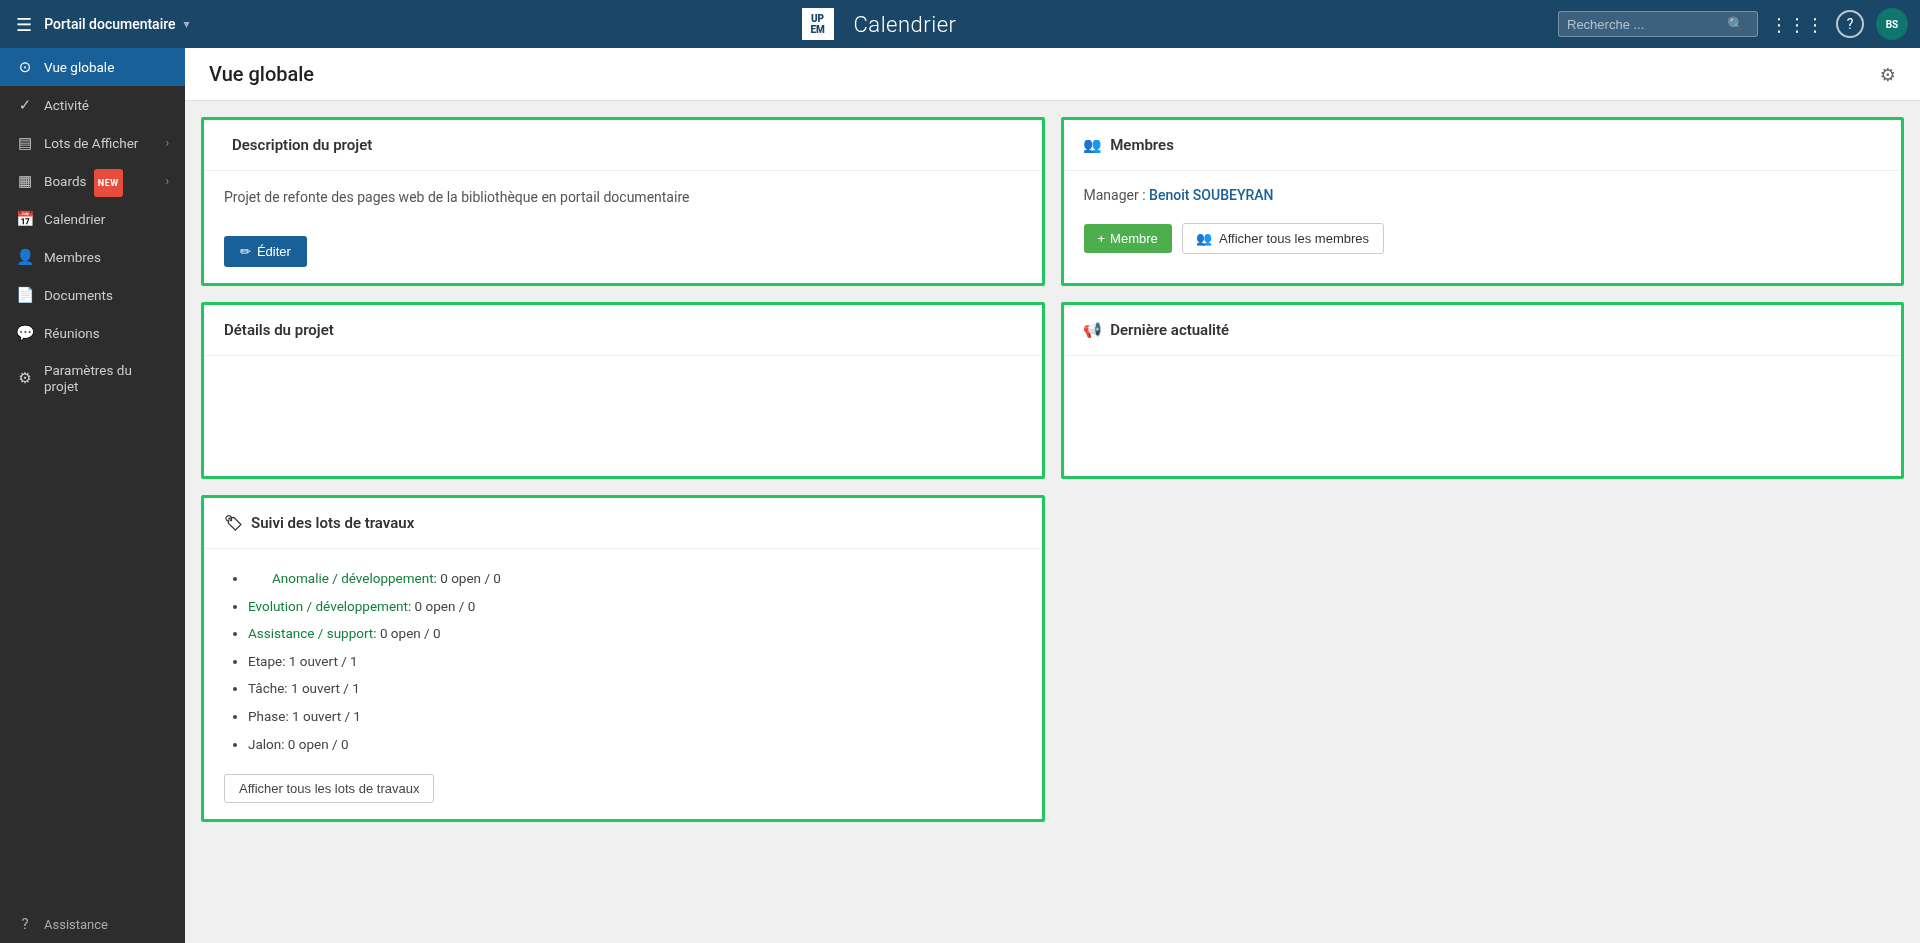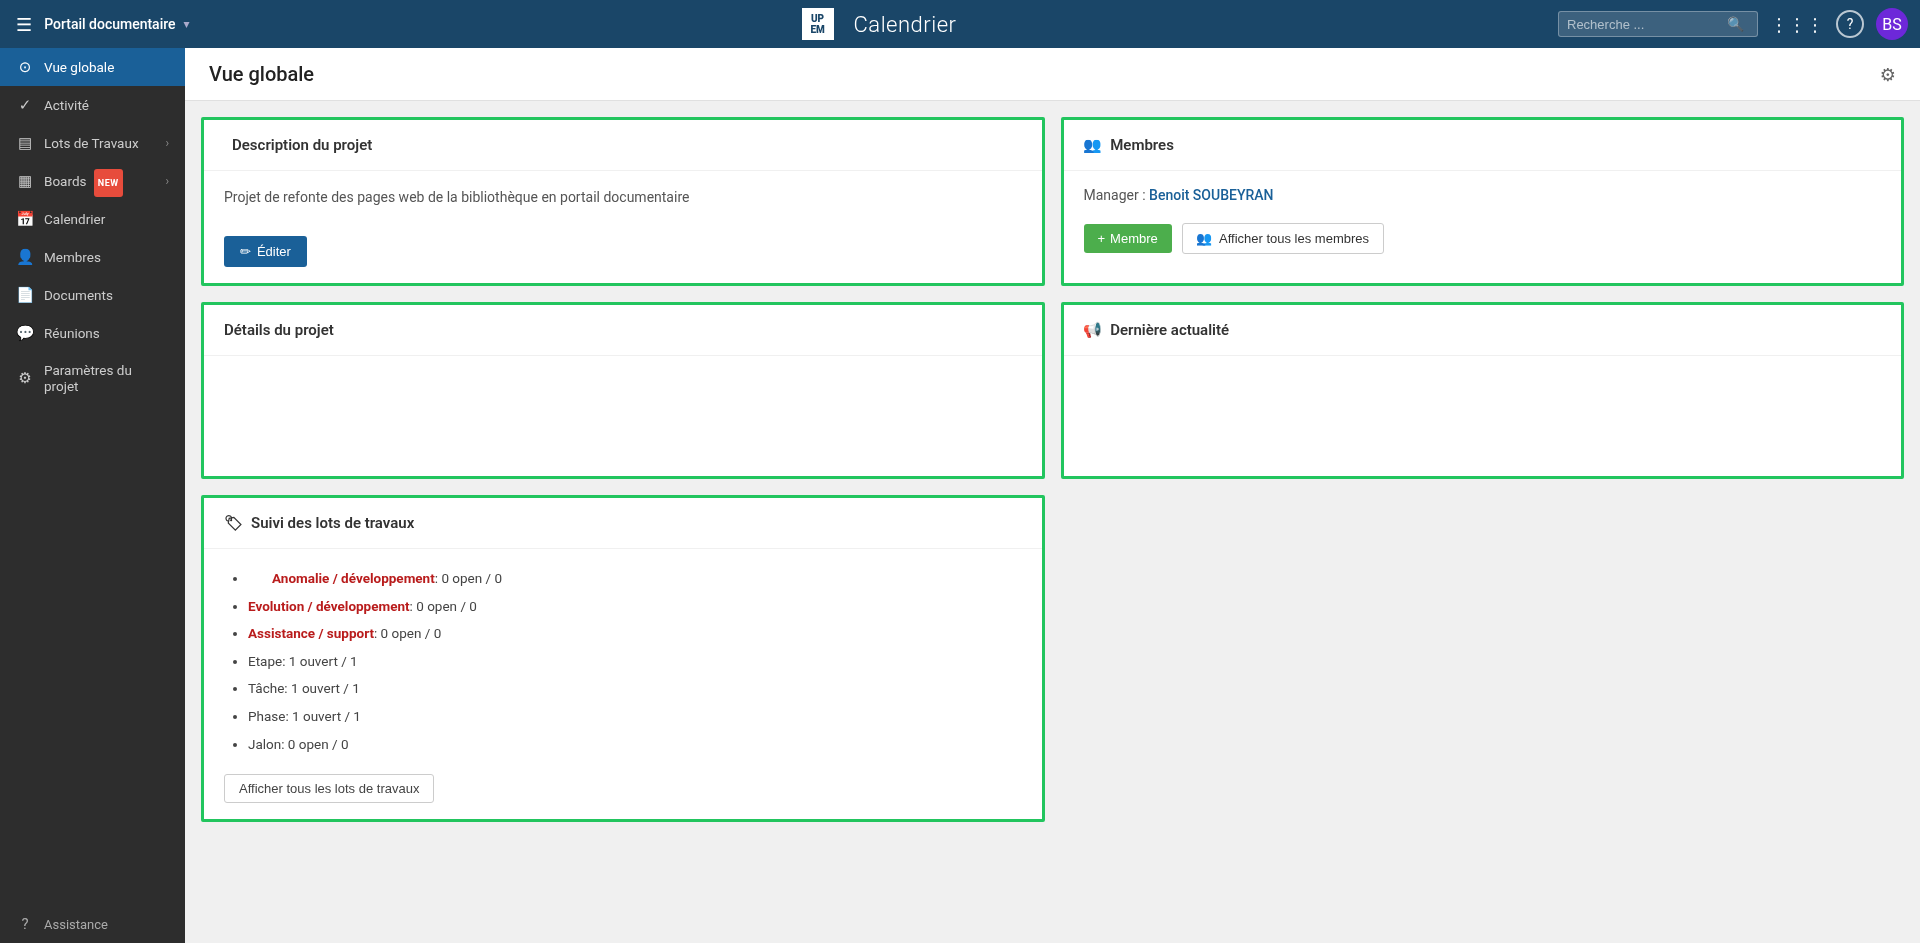--- a/index.html
+++ b/index.html
@@ -54,21 +54,21 @@
       outline: none;
       color: white;
       font-size: 13px;
       width: 160px;
     }
     .search-box input::placeholder { color: rgba(255,255,255,0.6); }
     .search-icon { color: rgba(255,255,255,0.7); font-size: 14px; }
     .topnav-icon-btn { color: white; font-size: 18px; cursor: pointer; }
     .topnav-grid { font-size: 18px; }
     .topnav-help { width: 28px; height: 28px; border-radius: 50%; border: 2px solid rgba(255,255,255,0.7); display: flex; align-items: center; justify-content: center; font-size: 14px; cursor: pointer; }
-    .topnav-avatar { width: 32px; height: 32px; border-radius: 50%; background: #6d28d9; display: flex; align-items: center; justify-content: center; font-size: 16px; font-weight: 400; color: white; cursor: pointer; }
+    .topnav-avatar { width: 32px; height: 32px; border-radius: 50%; background: #0f766e; display: flex; align-items: center; justify-content: center; font-size: 10px; font-weight: 700; color: white; cursor: pointer; }
 
     
     .layout { display: flex; flex: 1; overflow: hidden; }
 
     
     .sidebar {
       width: 185px;
       background: #2d2d2d;
       color: #ccc;
       flex-shrink: 0;
@@ -204,21 +204,21 @@
     
     .card-empty { min-height: 120px; }
 
     
     .derniere-card { min-height: 160px; }
 
     
     .suivi-card { grid-column: 1; }
     .work-list { list-style: disc; padding-left: 24px; }
     .work-list li { padding: 3px 0; font-size: 13.5px; color: #444; line-height: 1.6; }
-    .work-list a { color: #b91c1c; text-decoration: none; font-weight: bold; }
+    .work-list a { color: #15803d; text-decoration: none; }
     .btn-show-all {
       margin-top: 16px;
       background: white;
       border: 1px solid #ccc;
       padding: 6px 14px;
       border-radius: 3px;
       cursor: pointer;
       font-size: 13px;
       color: #444;
     }
@@ -267,21 +267,21 @@
     </div>
     <div class="sidebar-item">
       <div class="sidebar-item-left">
         <span class="sidebar-icon">✓</span>
         <span class="sidebar-label">Activité</span>
       </div>
     </div>
     <div class="sidebar-item">
       <div class="sidebar-item-left">
         <span class="sidebar-icon">▤</span>
-        <span class="sidebar-label">Lots de Travaux</span>
+        <span class="sidebar-label">Lots de Afficher</span>
       </div>
       <span class="sidebar-arrow">›</span>
     </div>
     <div class="sidebar-item">
       <div class="sidebar-item-left">
         <span class="sidebar-icon">▦</span>
         <span class="sidebar-label">Boards <span class="sidebar-badge">NEW</span></span>
       </div>
       <span class="sidebar-arrow">›</span>
     </div>

